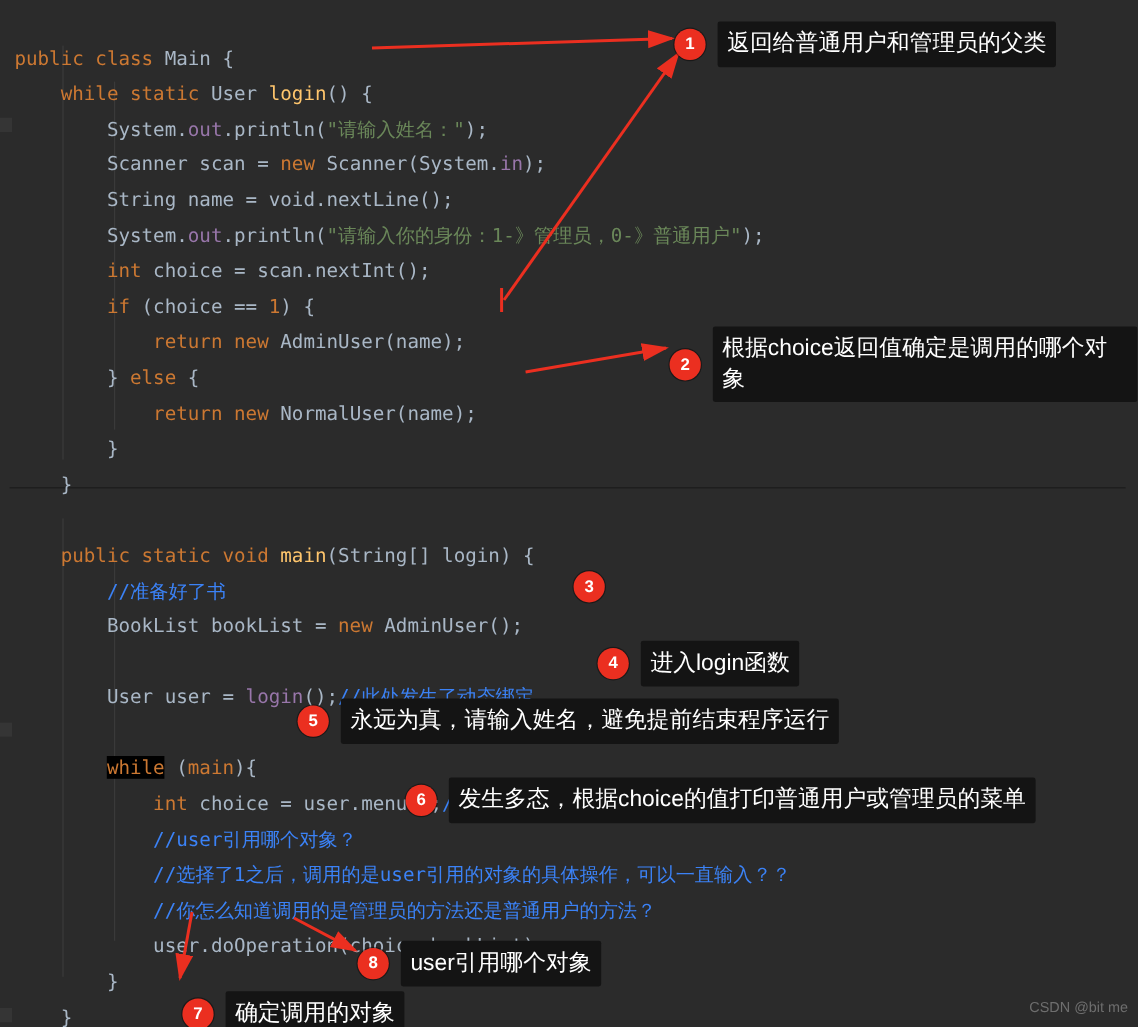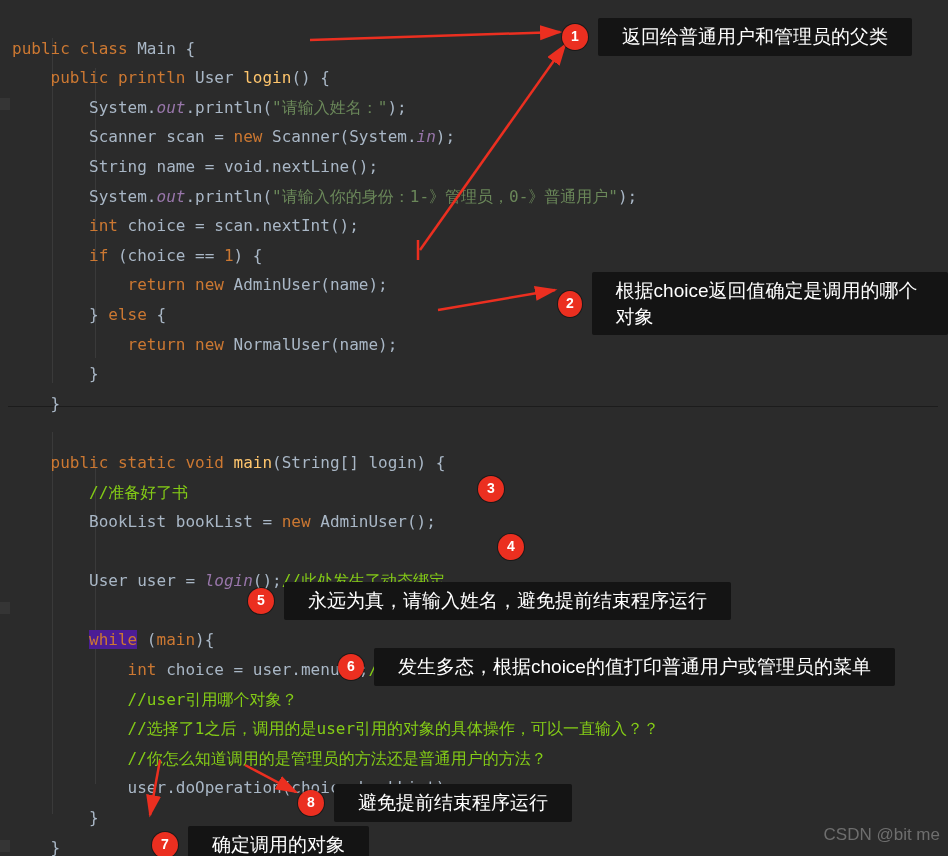--- a/index.html
+++ b/index.html
@@ -1,49 +1,49 @@
 <!DOCTYPE html>
 <html><head>
 <meta charset="utf-8">
 <style>
   html,body{margin:0;padding:0;background:#2b2b2b;color:#a9b7c6;font-family:Consolas,Menlo,monospace;font-size:16px;line-height:1.85;width:948px;height:856px;overflow:hidden}
   .editor{position:relative;width:948px;height:856px}
   .code{position:absolute;left:12px;top:4px;right:0;white-space:pre;font-family:inherit}
   .tok-kw{color:#cc7832}
   .tok-class{color:#a9b7c6}
-  .tok-static{color:#9876aa;font-style:italic}
+  .tok-static{color:#9876aa;}
   .tok-str{color:#6a8759}
-  .tok-cmt{color:#84cc16}
+  .tok-cmt{color:#3b82f6}
   .tok-method-def{color:#ffc66d}
-  .hl-while{background:#4c1d95;color:#cc7832}
+  .hl-while{background:#000000;color:#cc7832}
   .annot{position:absolute;display:flex;align-items:center;gap:10px}
   .badge{background:#eb2f20;color:#fff;border-radius:50%;width:26px;height:26px;display:flex;align-items:center;justify-content:center;font-size:14px;font-family:Arial,sans-serif;font-weight:700;box-shadow:0 0 0 1px rgba(0,0,0,.4)}
-  .note{background:#141414;color:#fff;padding:6px 24px;font-size:19px;font-family:"Microsoft YaHei","PingFang SC",sans-serif;border-radius:2px;line-height:1.35}
+  .note{background:#141414;color:#fff;padding:6px 8px;font-size:19px;font-family:"Microsoft YaHei","PingFang SC",sans-serif;border-radius:2px;line-height:1.35}
   .divider{position:absolute;left:8px;height:1px;background:#1c1c1c}
   .guide{position:absolute;width:1px;background:#3a3a3a}
   .gutter-icon{position:absolute;left:-2px;width:12px;height:12px;opacity:.25}
   .gutter-icon svg{display:block}
-  .watermark{position:absolute;right:8px;bottom:6px;color:#6e6e6e;font-size:17px;font-family:Arial,sans-serif}
+  .watermark{position:absolute;right:8px;bottom:6px;color:#6e6e6e;font-size:12px;font-family:Arial,sans-serif}
   svg.arrow{position:absolute;pointer-events:none}
 </style>
 </head>
 <body>
 
 <div class="editor">
 
   <div class="guide" style="left:52px;top:38px;height:345px"></div>
   <div class="guide" style="left:95px;top:68px;height:290px"></div>
   <div class="guide" style="left:52px;top:432px;height:382px"></div>
   <div class="guide" style="left:95px;top:462px;height:322px"></div>
 
   <div class="divider" style="top:406px;width:930px"></div>
 
   <div class="code">
 <span class="tok-kw">public class </span><span class="tok-class">Main</span><span> {</span>
-<span>    </span><span class="tok-kw">public println </span><span>User </span><span class="tok-method-def">login</span><span>() {</span>
+<span>    </span><span class="tok-kw">while static </span><span>User </span><span class="tok-method-def">login</span><span>() {</span>
 <span>        </span><span>System.</span><span class="tok-static">out</span><span>.println(</span><span class="tok-str">"请输入姓名："</span><span>);</span>
 <span>        </span><span>Scanner scan = </span><span class="tok-kw">new </span><span>Scanner(System.</span><span class="tok-static">in</span><span>);</span>
 <span>        </span><span>String name = void.nextLine();</span>
 <span>        </span><span>System.</span><span class="tok-static">out</span><span>.println(</span><span class="tok-str">"请输入你的身份：1-》管理员，0-》普通用户"</span><span>);</span>
 <span>        </span><span class="tok-kw">int </span><span>choice = scan.nextInt();</span>
 <span>        </span><span class="tok-kw">if </span><span>(choice == </span><span class="tok-kw">1</span><span>) {</span>
 <span>            </span><span class="tok-kw">return new </span><span>AdminUser(name);</span>
 <span>        </span><span>} </span><span class="tok-kw">else </span><span>{</span>
 <span>            </span><span class="tok-kw">return new </span><span>NormalUser(name);</span>
 <span>        </span><span>}</span>
@@ -108,32 +108,33 @@
   </div>
   <div class="annot" style="left:558px;top:272px">
     <div class="badge">2</div>
     <div class="note" style="max-width:340px">根据choice返回值确定是调用的哪个对象</div>
   </div>
   <div class="annot" style="left:478px;top:476px">
     <div class="badge">3</div>
   </div>
   <div class="annot" style="left:498px;top:534px">
     <div class="badge">4</div>
+    <div class="note">进入login函数</div>
   </div>
   <div class="annot" style="left:248px;top:582px">
     <div class="badge">5</div>
     <div class="note">永远为真，请输入姓名，避免提前结束程序运行</div>
   </div>
   <div class="annot" style="left:338px;top:648px">
     <div class="badge">6</div>
     <div class="note">发生多态，根据choice的值打印普通用户或管理员的菜单</div>
   </div>
   <div class="annot" style="left:152px;top:826px">
     <div class="badge">7</div>
     <div class="note">确定调用的对象</div>
   </div>
   <div class="annot" style="left:298px;top:784px">
     <div class="badge">8</div>
-    <div class="note">避免提前结束程序运行</div>
+    <div class="note">user引用哪个对象</div>
   </div>
 
   <div class="watermark">CSDN @bit me</div>
 </div>
 
 </body></html>

